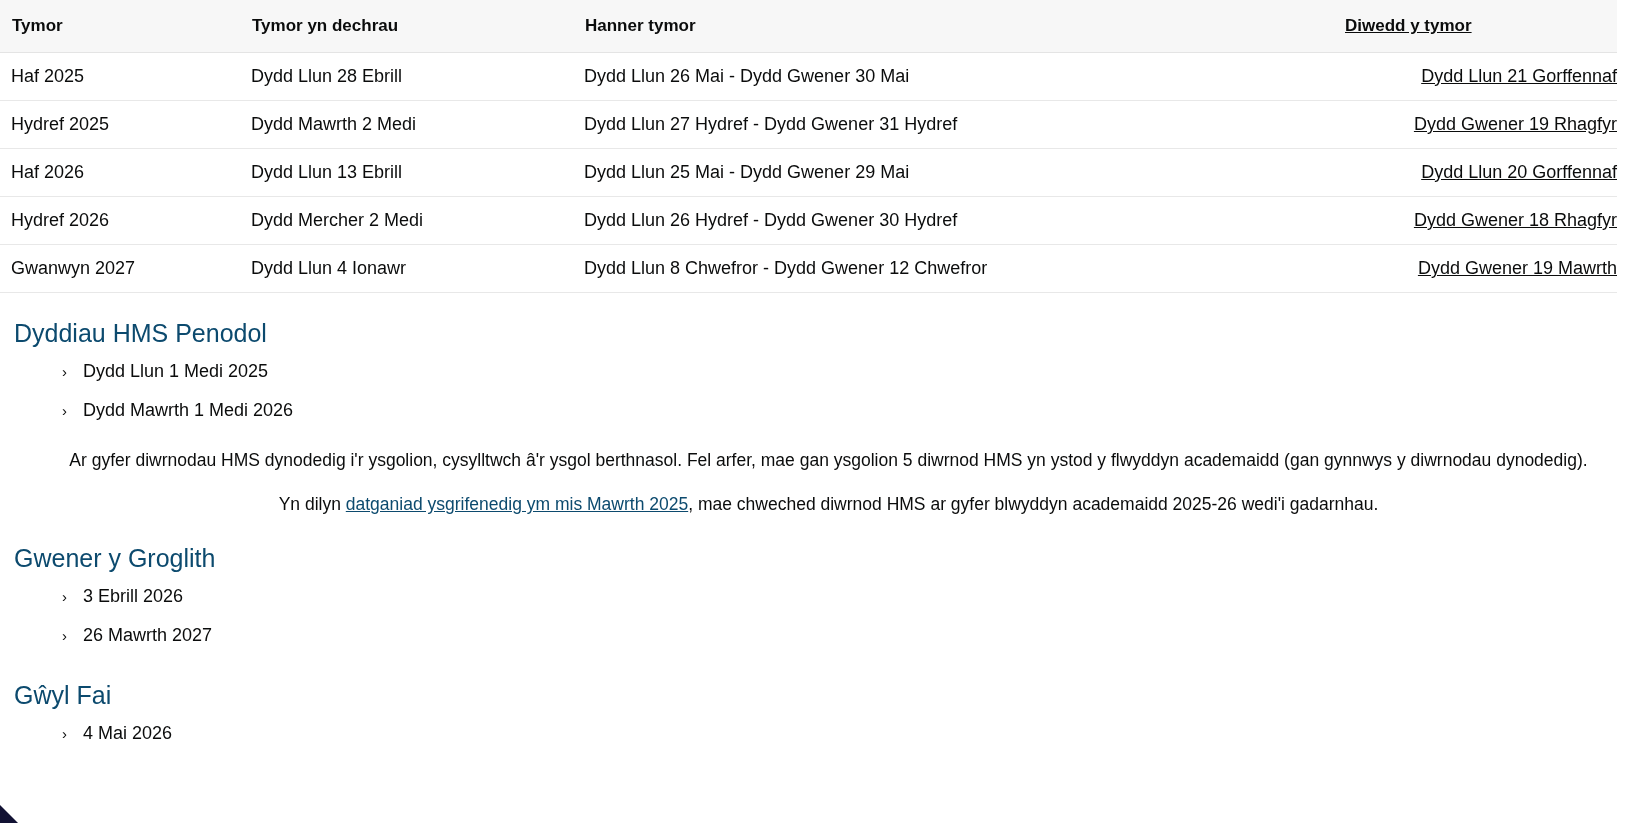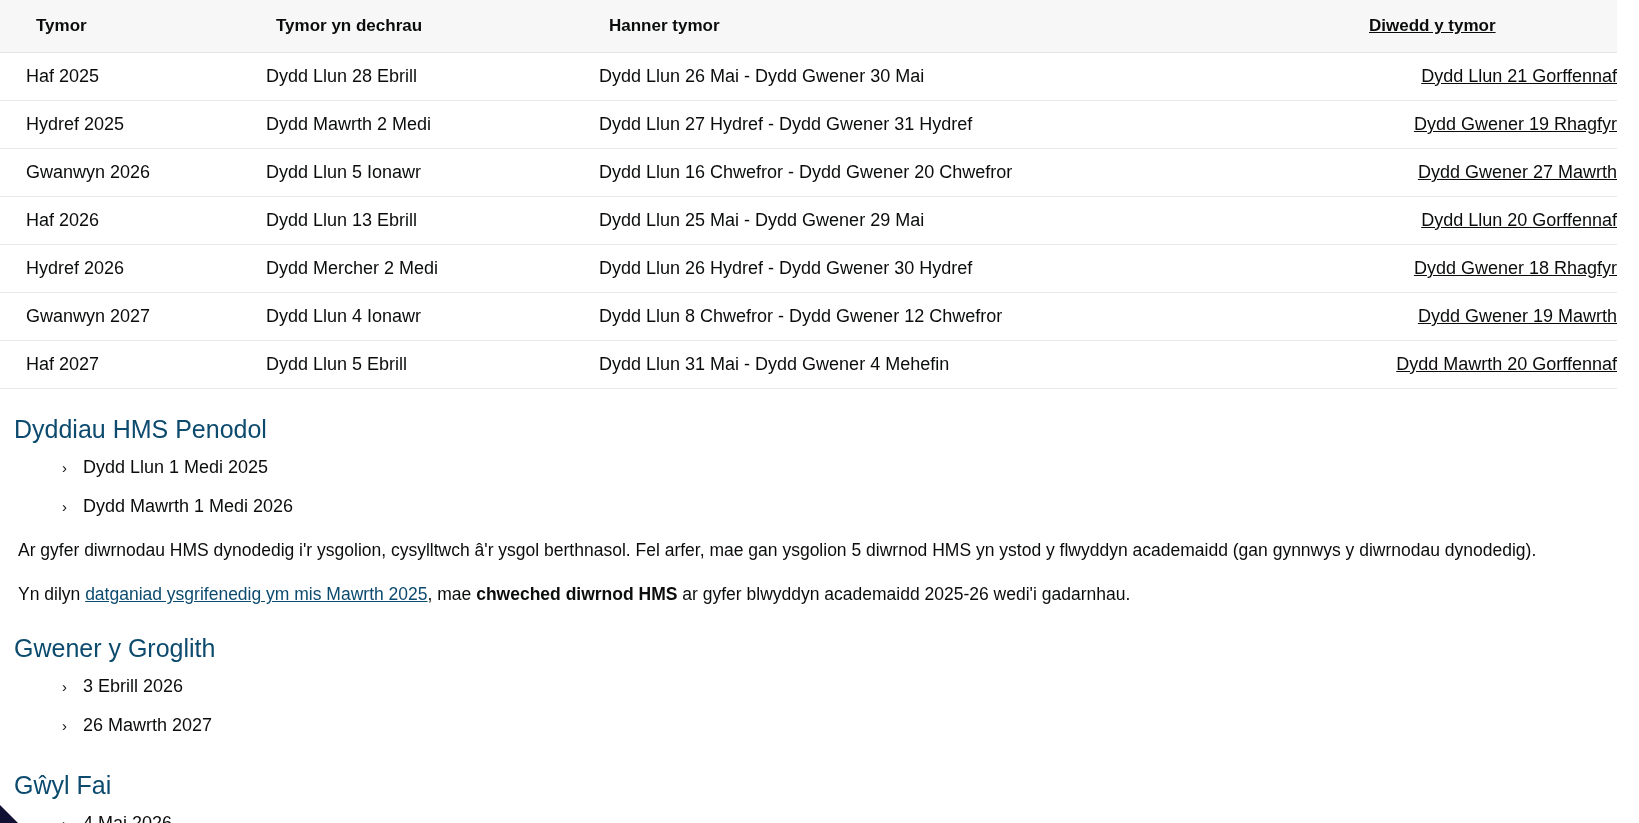--- a/index.html
+++ b/index.html
@@ -29,27 +29,27 @@
     margin: 0 0 0 0;
     border-collapse: collapse;
     table-layout: fixed;
     font-size: 18px;
   }
   table.term-table thead th {
     background: #f7f7f7;
     text-align: left;
     font-weight: bold;
     font-size: 17px;
-    padding: 16px 0 16px 36px;
+    padding: 16px 0 16px 12px;
     border-bottom: 1px solid #e4e4e4;
     color: #0b0c0c;
     white-space: nowrap;
   }
   table.term-table tbody td {
-    padding: 13px 0 13px 26px;
+    padding: 13px 0 13px 11px;
     border-bottom: 1px solid #e8e8e8;
     color: #0b0c0c;
     font-size: 18px;
     vertical-align: middle;
     white-space: nowrap;
   }
   table.term-table tbody tr:last-child td {
     border-bottom: 1px solid #e8e8e8;
   }
   col.c1 { width: 240px; }
@@ -88,29 +88,30 @@
     margin-right: 8px;
     color: #0b0c0c;
     font-size: 15px;
     line-height: 1;
   }
 
   
   p.body-text {
     font-size: 17.5px;
     line-height: 1.45;
-    margin: 12px 0 0 18px;
-    color: #0b0c0c;
+    margin: 18px 0 0 18px;
+    color: #0b0c0c;
+    text-align: center;
   }
   p.body-text.second { margin-top: 19px; }
   a.inline-link {
     color: #0c4a6e;
     text-decoration: underline;
   }
-  strong.bold-text { font-weight: bold; }
+  strong.bold-text { font-weight: normal; }
 
   
   .corner-arrow {
     position: absolute;
     left: 0;
     bottom: 0;
     width: 0;
     height: 0;
     border-left: 18px solid #111133;
     border-top: 18px solid transparent;
@@ -143,49 +144,37 @@
         <td>Dydd Llun 26 Mai - Dydd Gwener 30 Mai</td>
         <td class="end-col">Dydd Llun 21 Gorffennaf</td>
       </tr>
       <tr>
         <td>Hydref 2025</td>
         <td>Dydd Mawrth 2 Medi</td>
         <td>Dydd Llun 27 Hydref - Dydd Gwener 31 Hydref</td>
         <td class="end-col">Dydd Gwener 19 Rhagfyr</td>
       </tr>
       <tr>
-        <td>Gwanwyn 2026</td>
-        <td>Dydd Llun 5 Ionawr</td>
-        <td>Dydd Llun 16 Chwefror - Dydd Gwener 20 Chwefror</td>
-        <td class="end-col">Dydd Gwener 27 Mawrth</td>
-      </tr>
-      <tr>
         <td>Haf 2026</td>
         <td>Dydd Llun 13 Ebrill</td>
         <td>Dydd Llun 25 Mai - Dydd Gwener 29 Mai</td>
         <td class="end-col">Dydd Llun 20 Gorffennaf</td>
       </tr>
       <tr>
         <td>Hydref 2026</td>
         <td>Dydd Mercher 2 Medi</td>
         <td>Dydd Llun 26 Hydref - Dydd Gwener 30 Hydref</td>
         <td class="end-col">Dydd Gwener 18 Rhagfyr</td>
       </tr>
       <tr>
         <td>Gwanwyn 2027</td>
         <td>Dydd Llun 4 Ionawr</td>
         <td>Dydd Llun 8 Chwefror - Dydd Gwener 12 Chwefror</td>
         <td class="end-col">Dydd Gwener 19 Mawrth</td>
       </tr>
-      <tr>
-        <td>Haf 2027</td>
-        <td>Dydd Llun 5 Ebrill</td>
-        <td>Dydd Llun 31 Mai - Dydd Gwener 4 Mehefin</td>
-        <td class="end-col">Dydd Mawrth 20 Gorffennaf</td>
-      </tr>
     </tbody>
   </table>
 
   <h2 class="section-heading">Dyddiau HMS Penodol</h2>
 
   <div class="date-row">
     <span class="chev">›</span>
     <span>Dydd Llun 1 Medi 2025</span>
   </div>
   <div class="date-row">

